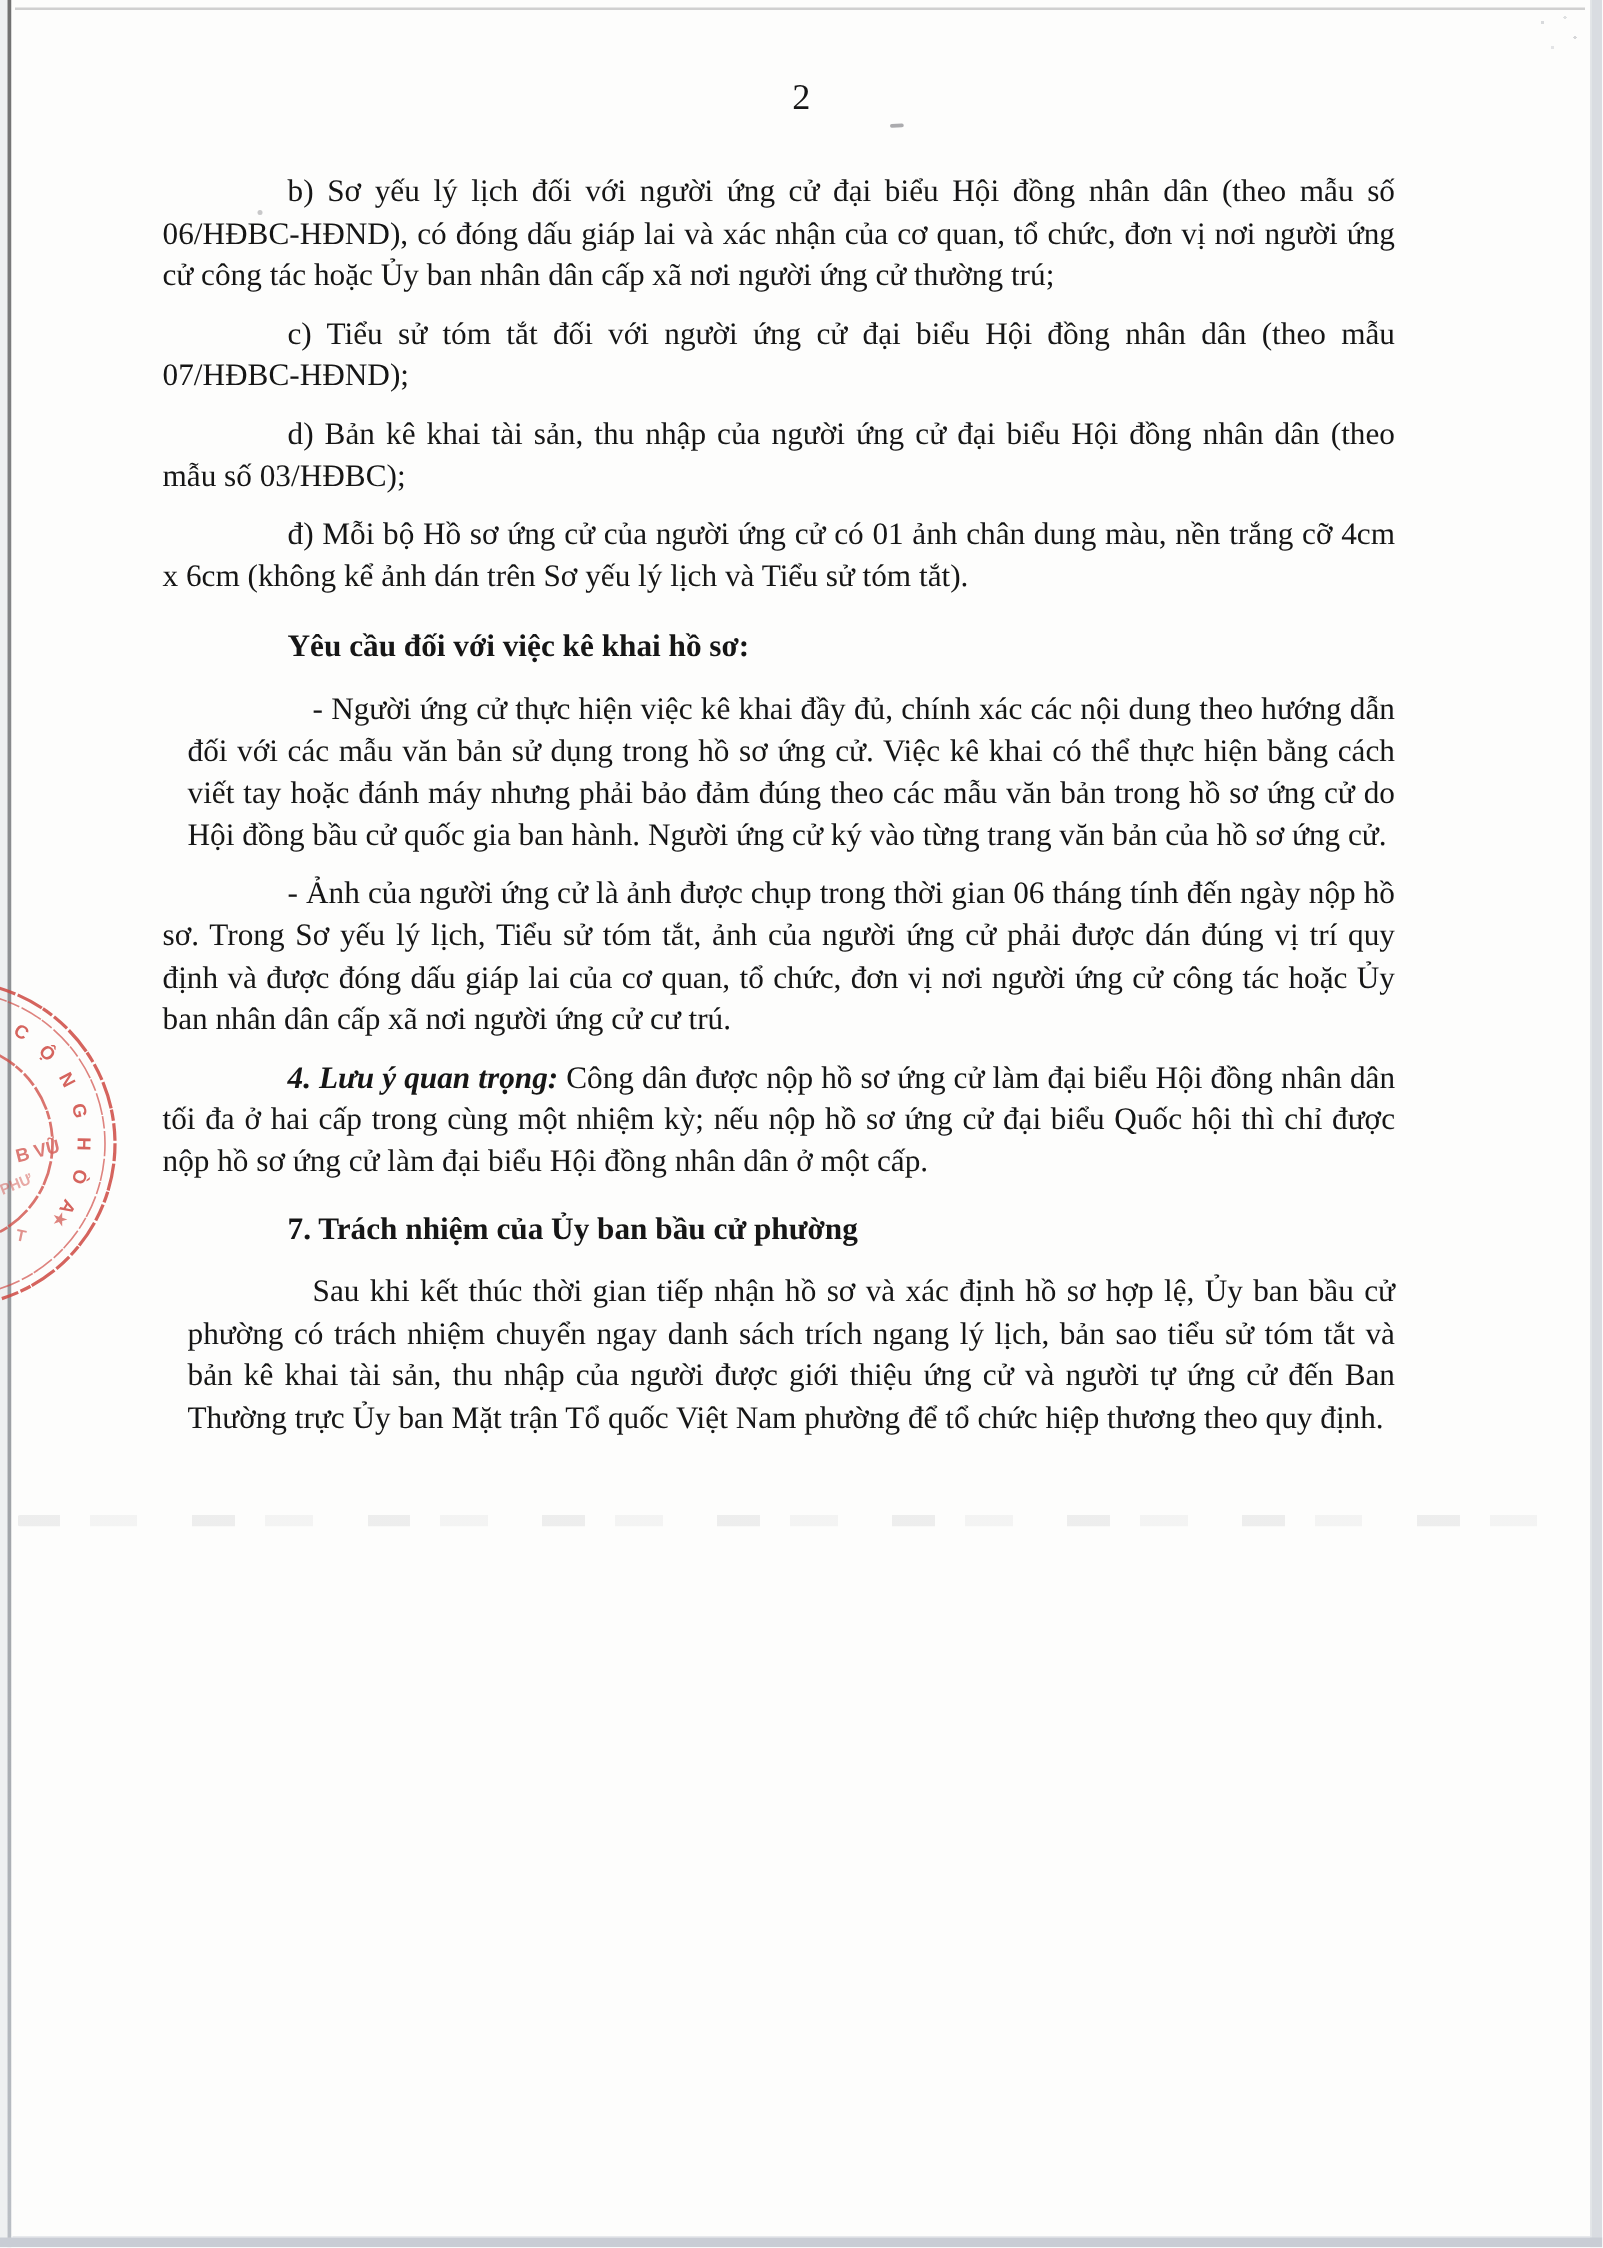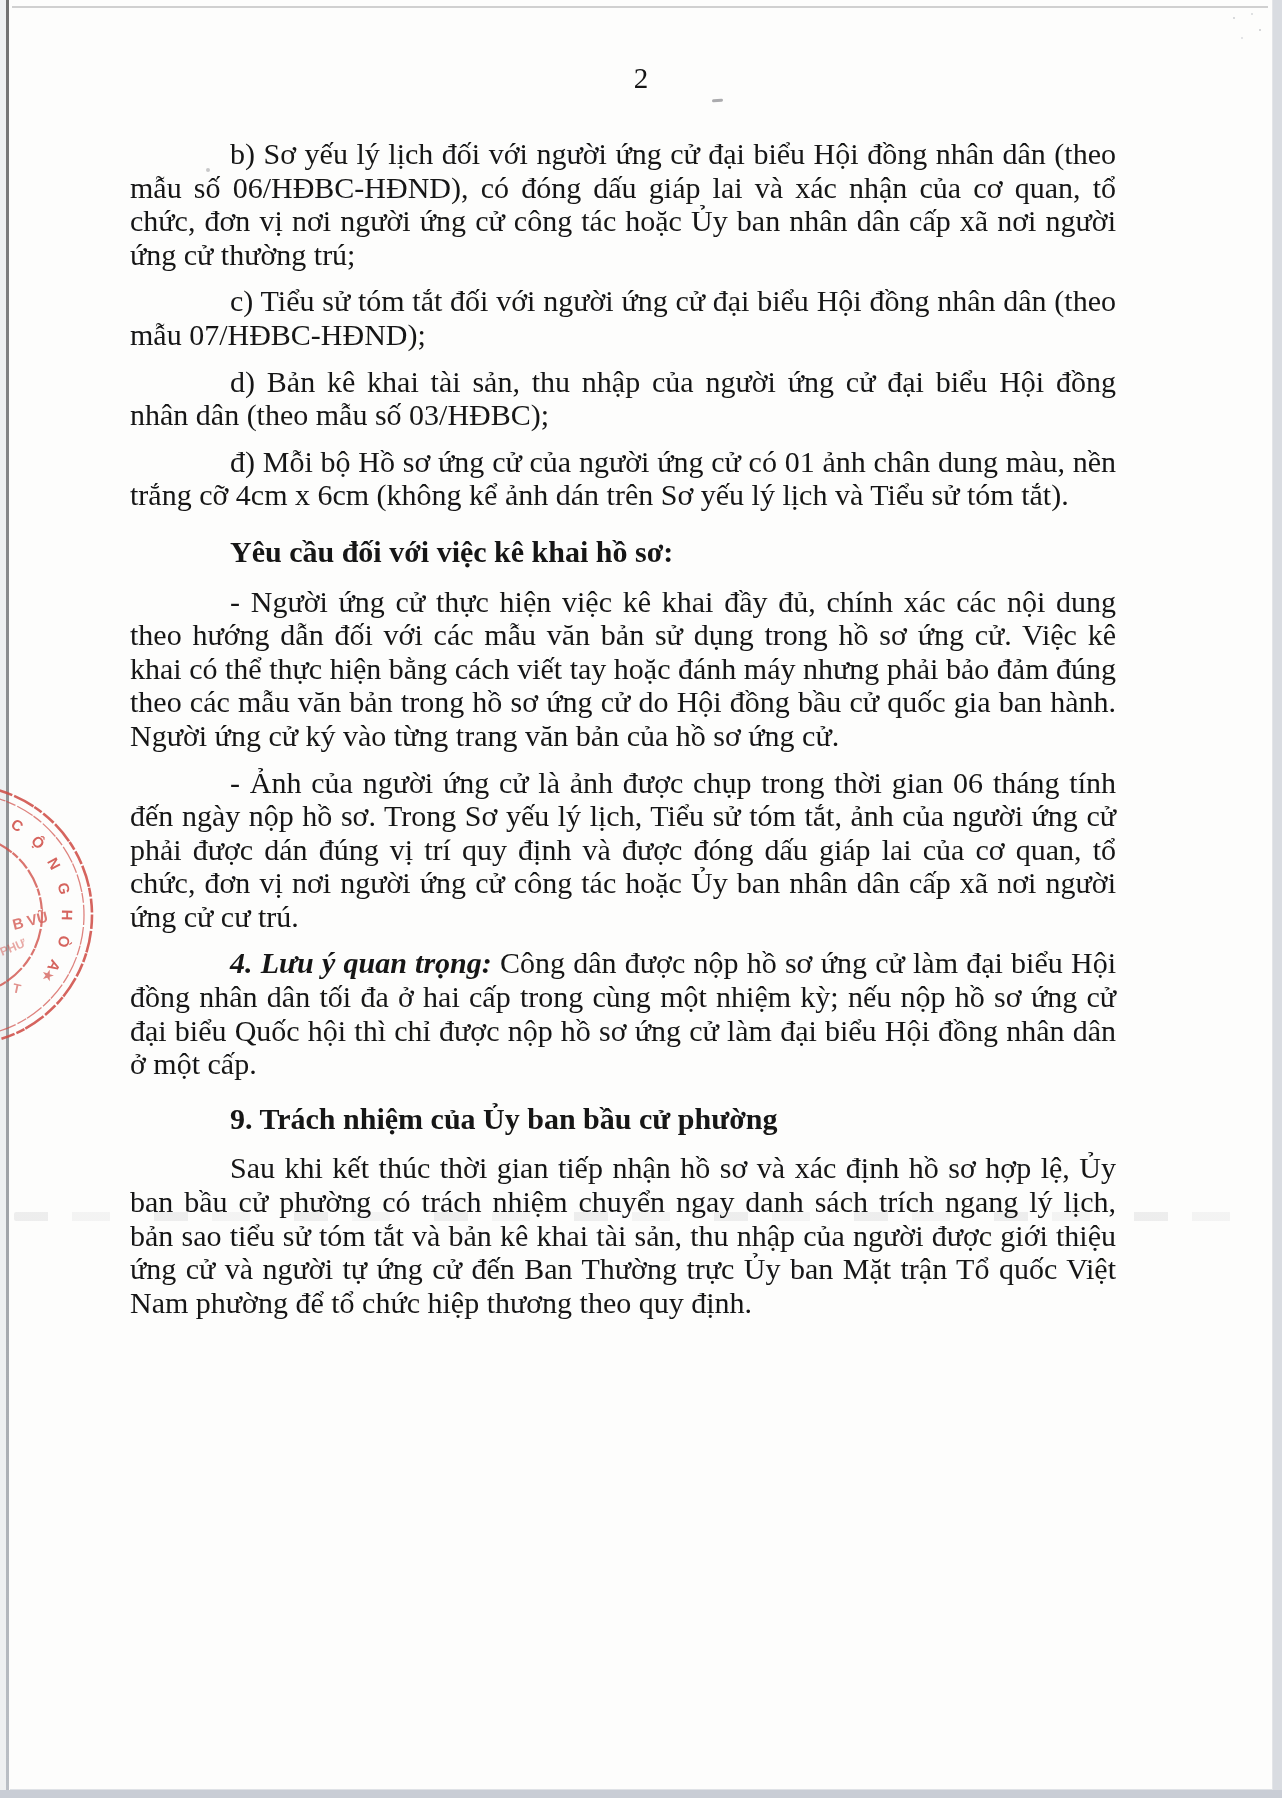--- a/index.html
+++ b/index.html
@@ -41,27 +41,27 @@
     background:rgba(120,120,125,.4);}
 
   
   .stamp{position:absolute;left:0;top:780px;opacity:.85;filter:blur(.3px);}
   .stamp text{font-family:"Liberation Sans","DejaVu Sans",sans-serif;font-weight:bold;}
 
   
   .content{position:absolute;left:130px;top:62px;width:986px;}
   .page-num{font-size:29px;text-align:center;text-indent:36px;margin:0 0 42px 0;}
   .para{
-    font-size:30px;line-height:33.6px;
+    font-size:25px;line-height:33.6px;
     text-align:justify;text-indent:100px;
     margin:13px 0 0 0;
   }
   .para.first{margin-top:0;}
   .heading-italic{font-weight:bold;margin-top:23px;}
-  .after-heading{margin-top:16px;}
+  .after-heading{margin-top:16px;margin-left:20px;}
   .heading-bold{font-weight:bold;margin-top:21px;}
   .lead-bold{font-weight:bold;font-style:italic;}
 </style>
 </head>
 <body>
 
 <div class="page">
 
   <div class="edge-left-outer"></div>
   <div class="edge-left-line"></div>
@@ -106,18 +106,18 @@
 
     <p class="para after-heading">- Người ứng cử thực hiện việc kê khai đầy đủ, chính xác các nội dung theo hướng dẫn đối với các mẫu văn bản sử dụng trong hồ sơ ứng cử. Việc kê khai có thể thực hiện bằng cách viết tay hoặc đánh máy nhưng phải bảo đảm đúng theo các mẫu văn bản trong hồ sơ ứng cử do Hội đồng bầu cử quốc gia ban hành. Người ứng cử ký vào từng trang văn bản của hồ sơ ứng cử.</p>
 
     <p class="para">- Ảnh của người ứng cử là ảnh được chụp trong thời gian 06 tháng tính đến ngày nộp hồ sơ. Trong Sơ yếu lý lịch, Tiểu sử tóm tắt, ảnh của người ứng cử phải được dán đúng vị trí quy định và được đóng dấu giáp lai của cơ quan, tổ chức, đơn vị nơi người ứng cử công tác hoặc Ủy ban nhân dân cấp xã nơi người ứng cử cư trú.</p>
 
 
     <p class="para heading-bold-mixed">
       <span class="lead-bold">4. Lưu ý quan trọng:</span><span> Công dân được nộp hồ sơ ứng cử làm đại biểu Hội đồng nhân dân tối đa ở hai cấp trong cùng một nhiệm kỳ; nếu nộp hồ sơ ứng cử đại biểu Quốc hội thì chỉ được nộp hồ sơ ứng cử làm đại biểu Hội đồng nhân dân ở một cấp.</span>
     </p>
 
-    <p class="para heading-bold">9. Trách nhiệm của Ủy ban bầu cử phường</p>
+    <p class="para heading-bold">7. Trách nhiệm của Ủy ban bầu cử phường</p>
 
     <p class="para after-heading">Sau khi kết thúc thời gian tiếp nhận hồ sơ và xác định hồ sơ hợp lệ, Ủy ban bầu cử phường có trách nhiệm chuyển ngay danh sách trích ngang lý lịch, bản sao tiểu sử tóm tắt và bản kê khai tài sản, thu nhập của người được giới thiệu ứng cử và người tự ứng cử đến Ban Thường trực Ủy ban Mặt trận Tổ quốc Việt Nam phường để tổ chức hiệp thương theo quy định.</p>
 
   </div>
 </div>
 
 </body></html>

